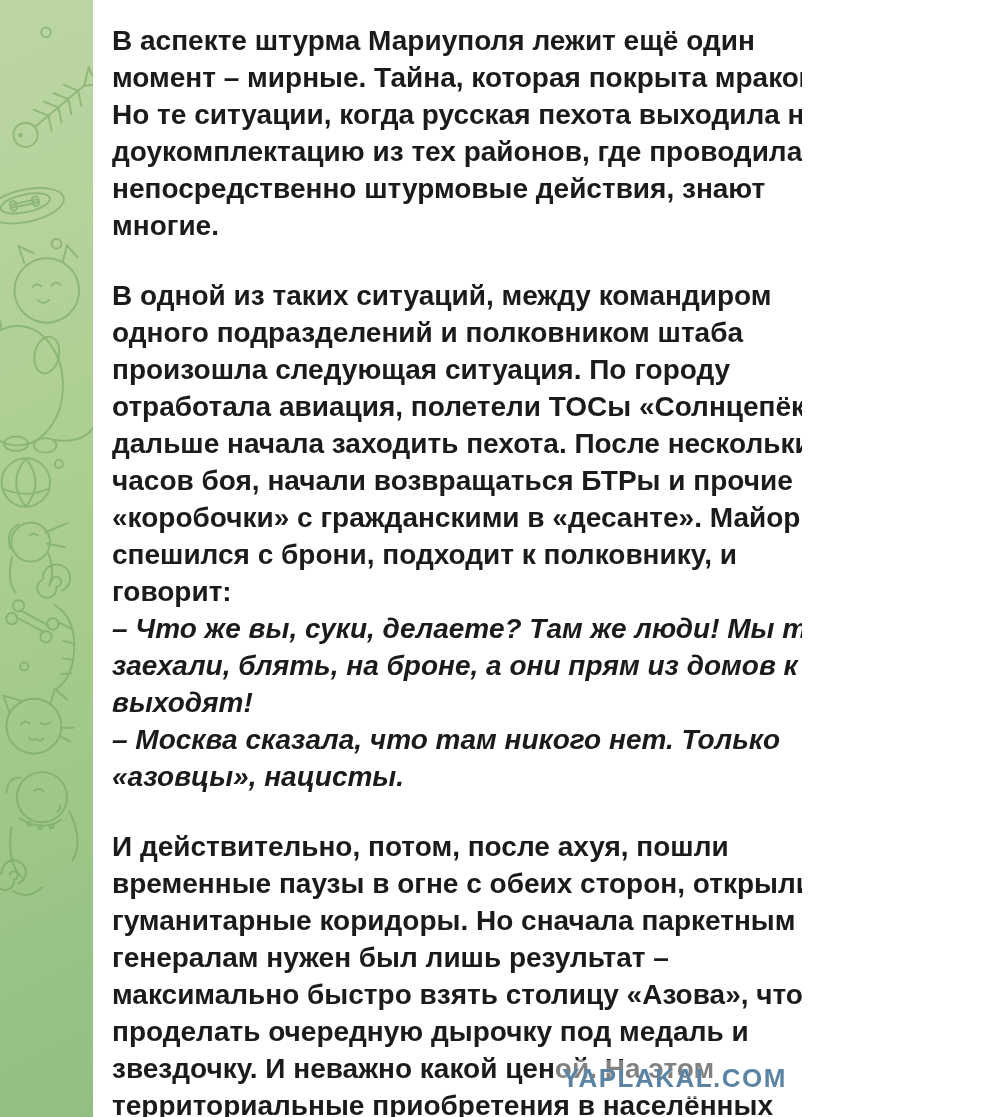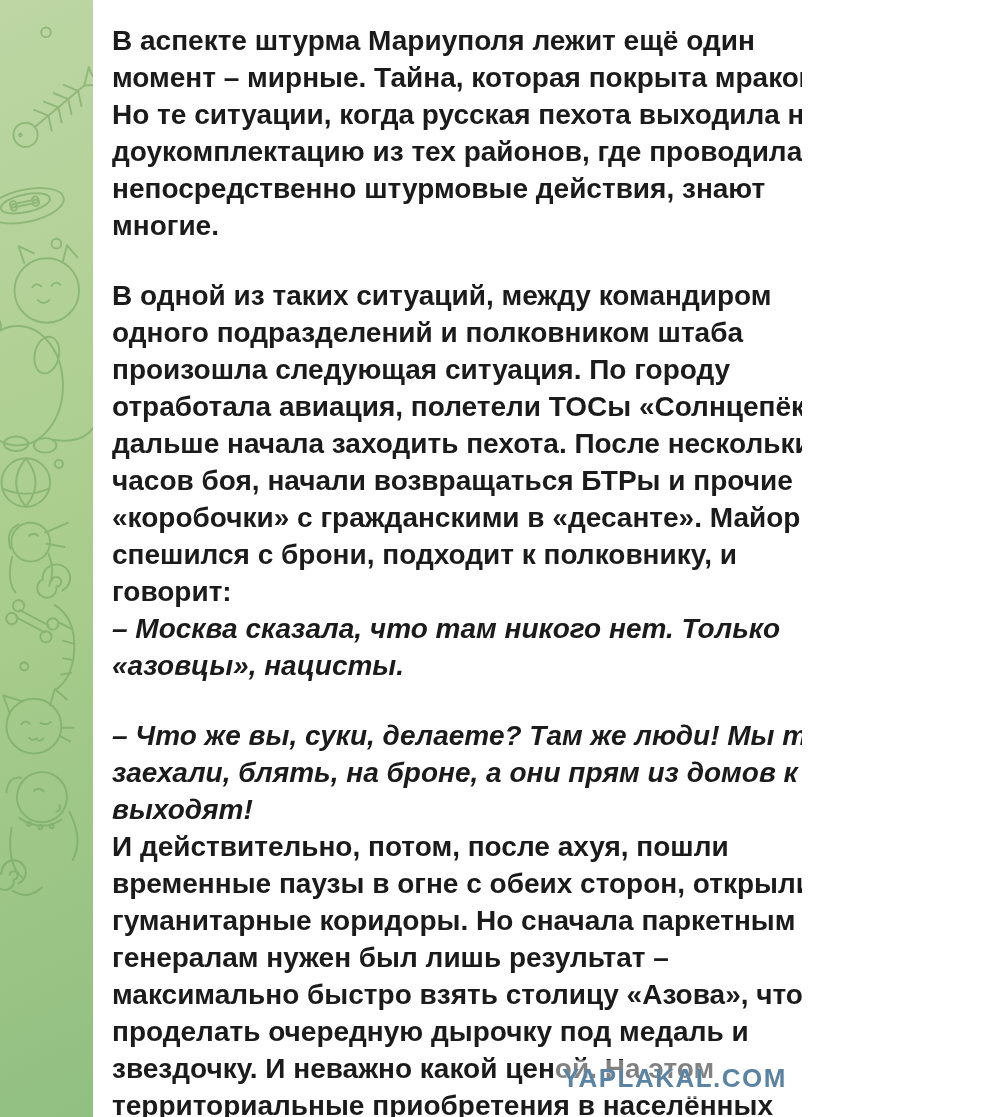--- a/index.html
+++ b/index.html
@@ -247,22 +247,22 @@
       <circle cx="10" cy="-3" r="2.4"></circle>
         <circle cx="10" cy="3" r="2.4"></circle>
         <circle cx="22" cy="-3" r="2.4"></circle>
         <circle cx="22" cy="3" r="2.4"></circle>
     </g>
   </svg>
 
   <div class="card">
     <p class="gap-after">В аспекте штурма Мариуполя лежит ещё один момент – мирные. Тайна, которая покрыта мраком. Но те ситуации, когда русская пехота выходила на доукомплектацию из тех районов, где проводила непосредственно штурмовые действия, знают многие.</p>
     <p>В одной из таких ситуаций, между командиром одного подразделений и полковником штаба произошла следующая ситуация. По городу отработала авиация, полетели ТОСы «Солнцепёк», дальше начала заходить пехота. После нескольких часов боя, начали возвращаться БТРы и прочие «коробочки» с гражданскими в «десанте». Майор спешился с брони, подходит к полковнику, и говорит:</p>
+    <p class="quote">– Что же вы, суки, делаете? Там же люди! Мы туда заехали, блять, на броне, а они прям из домов к нам выходят!</p>
     <p class="quote gap-after">– Москва сказала, что там никого нет. Только «азовцы», нацисты.</p>
-    <p class="quote">– Что же вы, суки, делаете? Там же люди! Мы туда заехали, блять, на броне, а они прям из домов к нам выходят!</p>
     <p>И действительно, потом, после ахуя, пошли временные паузы в огне с обеих сторон, открылись гуманитарные коридоры. Но сначала паркетным генералам нужен был лишь результат – максимально быстро взять столицу «Азова», чтобы проделать очередную дырочку под медаль и звездочку. И неважно какой ценой. На этом территориальные приобретения в населённых пунктах закончились. И это не проблема русского солдата это вина исключительно командно-административного аппарата!</p>
   </div>
 
   <div class="watermark">
     <span>YAPLAKAL.COM</span>
   </div>
 
 </div>
 
 </body></html>

